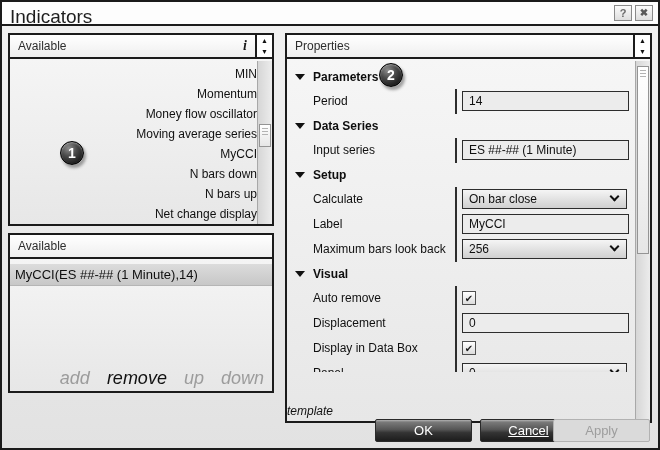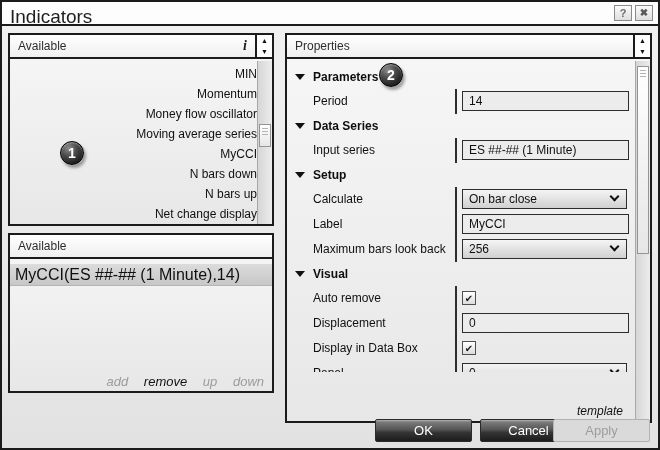--- a/index.html
+++ b/index.html
@@ -38,23 +38,23 @@
   .vthumb .grip { margin:3px 2px 0 2px; height:8px;
                   background:repeating-linear-gradient(180deg,#b3b3b3 0 1px, rgba(0,0,0,0) 1px 3px); }
 
   
   #available { left:6px; top:31px; width:266px; height:193px; }
   .list { position:absolute; top:26px; left:0; right:15px; bottom:0; padding-top:3px; overflow:hidden;text-align:right; }
   .list-item { height:20px; line-height:20px; padding-left:6px; font-size:12px; color:#101010; cursor:default; }
 
   #configured { left:6px; top:231px; width:266px; height:160px; }
   .cfg-list { position:absolute; top:26px; left:0; right:0; bottom:22px; padding-top:3px; overflow:hidden; }
-  .cfg-item { height:22px; line-height:22px; padding-left:5px; font-size:16px; color:#101010;
+  .cfg-item { height:22px; line-height:22px; padding-left:5px; font-size:13px; color:#101010;
               background:linear-gradient(#dcdcdc,#c7c7c7); border-bottom:1px solid #b5b5b5; cursor:default; }
-  .cfg-actions { position:absolute; bottom:2px; right:8px; font-size:13px; font-style:italic;text-align:right; }
+  .cfg-actions { position:absolute; bottom:2px; right:8px; font-size:18px; font-style:italic;text-align:right; }
   .cfg-actions span { margin-left:12px; color:#9c9c9c; cursor:default; }
   .cfg-actions span.enabled { color:#111; }
 
   
   #properties { left:283px; top:31px; width:367px; height:390px; }
   .props-content { position:absolute; top:26px; left:0; right:15px; height:311px;
                    overflow:hidden; padding-top:4px; }
   .prop-group-header { position:relative; height:24px; line-height:24px; padding-left:26px;
                        font-size:12px; font-weight:bold; color:#0e0e0e; }
   .tri-down { position:absolute; left:8px; top:9px; width:0; height:0;
@@ -67,40 +67,40 @@
                      border:1px solid #2d2d2d; background:#ececec; font-size:12px; color:#101010;
                      padding-left:6px; font-family:"Liberation Sans", sans-serif; outline:none; }
   .prop-select { position:absolute; left:175px; right:8px; top:2px; height:20px;
                  border:1px solid #2d2d2d; background:linear-gradient(#f5f5f5,#d0d0d0);
                  line-height:18px; padding-left:6px; font-size:12px; color:#101010; cursor:default; }
   .chevron { position:absolute; right:8px; top:3px; width:7px; height:7px;
              border-right:2px solid #111; border-bottom:2px solid #111; transform:rotate(45deg); }
   .prop-checkbox { position:absolute; left:175px; top:5px; width:14px; height:14px;
                    border:1px solid #4f4f4f; background:linear-gradient(#ffffff,#dcdcdc);
                    text-align:center; line-height:13px; font-size:10px; color:#1c1c1c; cursor:default; }
-  .props-footer { position:absolute; bottom:0; left:0; right:15px; height:20px; text-align:right; }
+  .props-footer { position:absolute; bottom:0; left:0; right:15px; height:20px; text-align:left; }
   .template-link { font-size:12px; font-style:italic; color:#111; margin-right:12px;
                    line-height:20px; display:inline-block; cursor:default; }
 
   
   .badge { position:absolute; width:24px; height:24px; border-radius:50%;
            background:radial-gradient(circle at 35% 28%, #8d8d8d 0%, #4a4a4a 38%, #0e0e0e 88%);
            border:1px solid #000;
            box-shadow:2px 3px 3px rgba(0,0,0,0.35), inset 0 1px 2px rgba(255,255,255,0.45);
            color:#fff; font-size:14px; font-weight:bold; text-align:center; line-height:23px; z-index:10; }
   #badge-1 { left:58px; top:139px; }
   #badge-2 { left:377px; top:61px; }
 
   
   .btn { position:absolute; top:417px; width:97px; height:23px; text-align:center;
          font-size:13px; line-height:21px; border-radius:2px; cursor:default; }
   .btn-dark { background:linear-gradient(180deg,#b2b2b2 0%,#7a7a7a 10%,#565656 45%,#343434 60%,#1c1c1c 100%);
               border:1px solid #2a2a2a; color:#ffffff;margin-left:32px; }
   #ok-btn { left:341px; }
-  #cancel-btn { left:446px; }
+  #cancel-btn { left:446px;text-decoration:underline; }
   #apply-btn { left:551px; background:#dadada; border:1px solid #b2b2b2; color:#9d9d9d; }
 </style>
 </head>
 <body>
 
 <div class="window">
 
   <div class="titlebar">
     <span class="title">Indicators</span>
     <span class="tb-btn help-btn">?</span>

